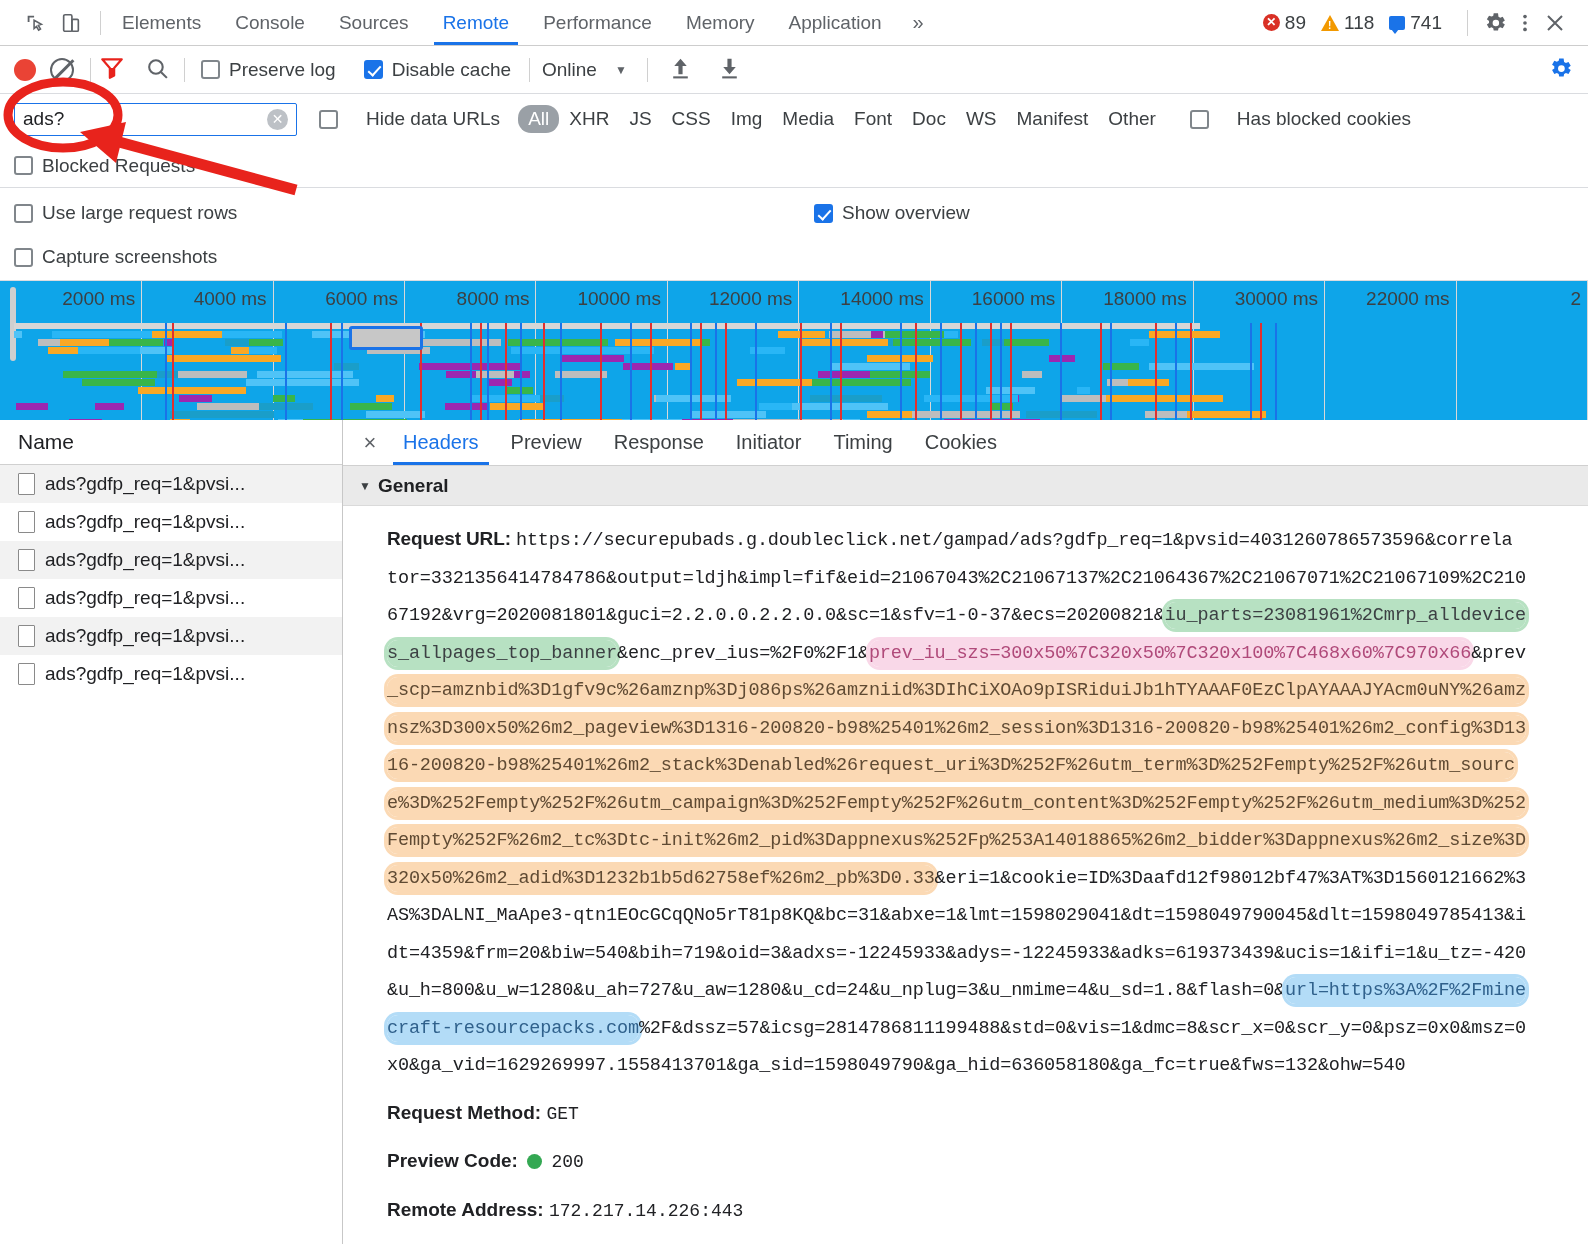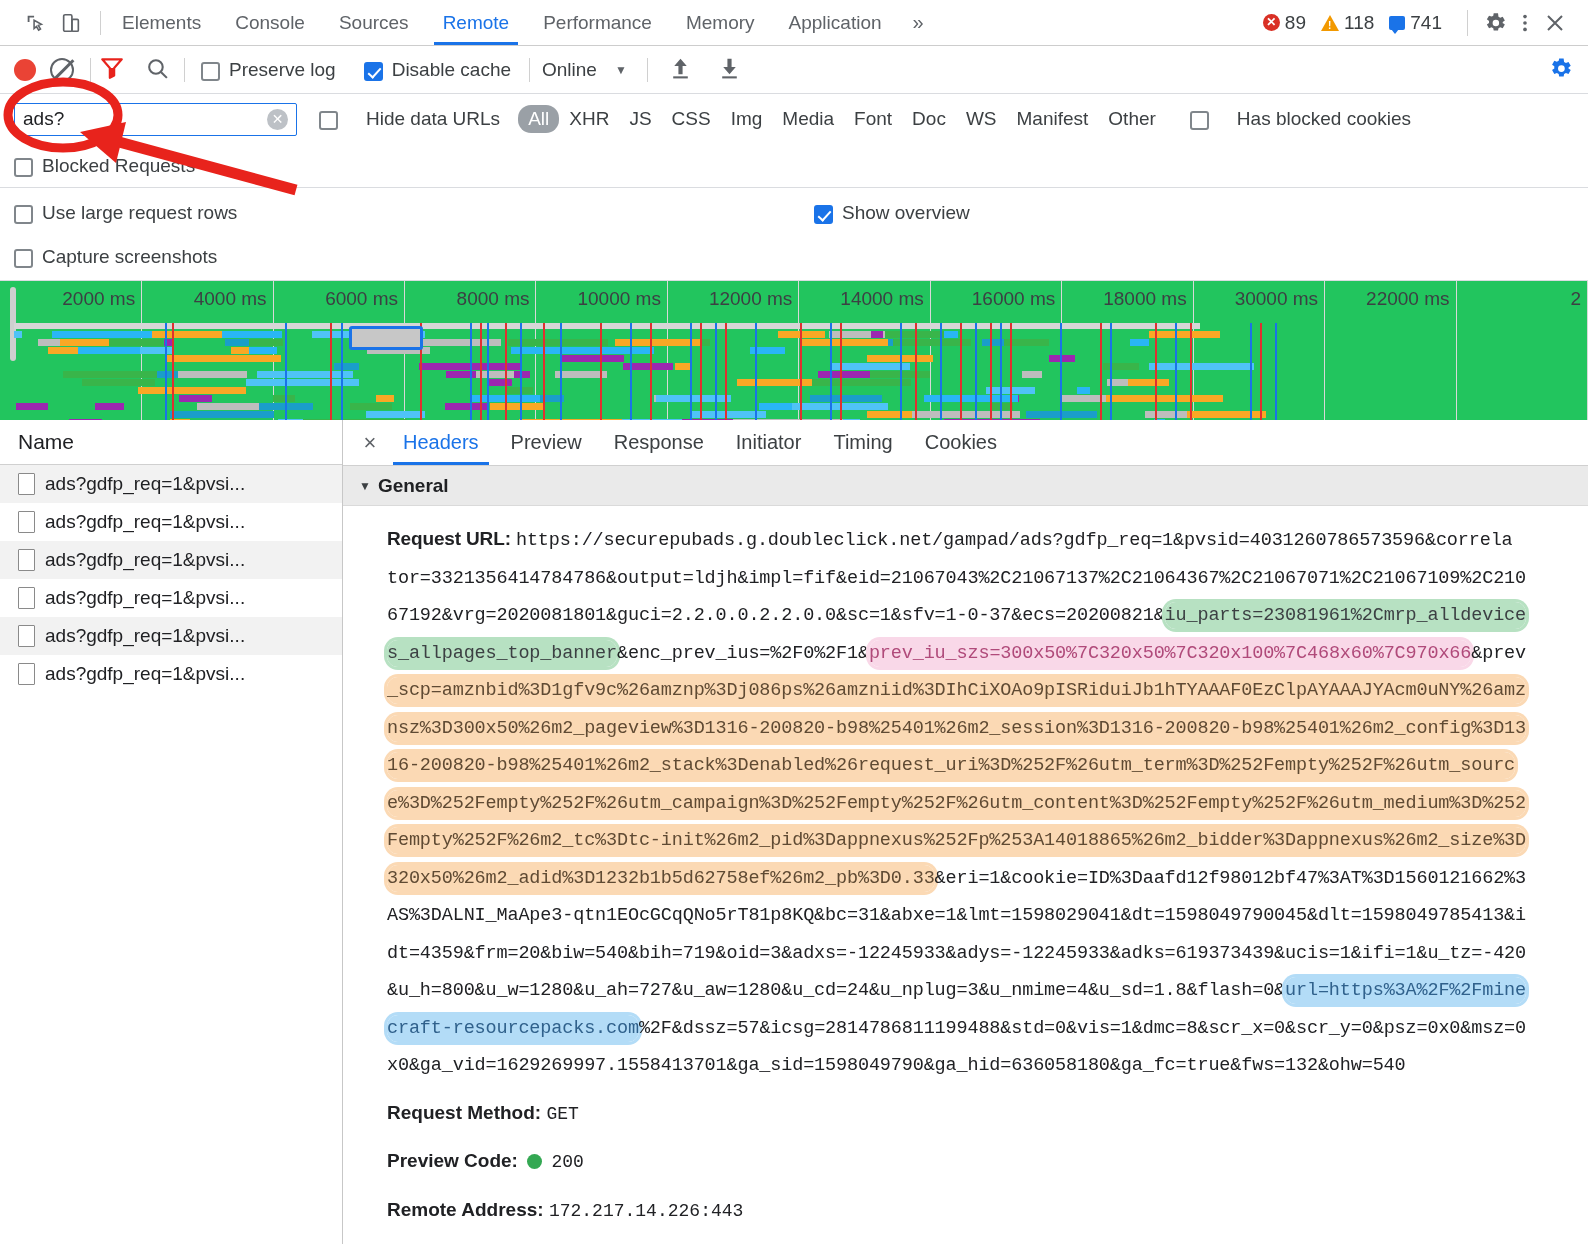--- a/index.html
+++ b/index.html
@@ -48,21 +48,21 @@
   
   .net-toolbar{
     height:48px; display:flex; align-items:center; gap:0;
     padding:0 14px; border-bottom:1px solid #dadce0; background:#fff;
   }
   .rec-dot{ width:22px;height:22px;border-radius:50%;background:#ea4335; margin-right:14px; cursor:pointer;}
   .clear-ico{ width:24px;height:24px;border:2.5px solid #5f6368;border-radius:50%;position:relative;margin-right:12px;cursor:pointer;}
   .clear-ico::after{content:"";position:absolute;left:-1px;top:8px;width:26px;height:2.5px;background:#5f6368;transform:rotate(-45deg);}
   .filt-ico{ cursor:pointer; margin:0 10px 0 4px;}
   .search-ico{ cursor:pointer; margin:0 10px;}
-  .chk{ display:inline-flex; align-items:flex-end; gap:9px; cursor:pointer; white-space:nowrap; }
+  .chk{ display:inline-flex; align-items:center; gap:9px; cursor:pointer; white-space:nowrap; }
   .box{ width:19px;height:19px;border:2px solid #80868b;border-radius:3px;background:#fff;flex:none; }
   .box.on{ background:#1a73e8; border-color:#1a73e8; position:relative; }
   .box.on::after{ content:""; position:absolute; left:5px; top:1px; width:5px;height:11px;border:solid #fff;border-width:0 2.5px 2.5px 0; transform:rotate(42deg); }
   .tlabel{ font-size:19px; color:#3c4043; }
   .throttle{ font-size:19px; color:#3c4043; margin-left:8px; }
   .caret{ margin-left:18px; font-size:12px; color:#5f6368; }
   .arrow-up, .arrow-dn{ cursor:pointer; }
   .gear-blue{ margin-left:auto; cursor:pointer; }
 
   
@@ -85,21 +85,21 @@
   .blocked-row{ height:44px; display:flex;align-items:center; padding:0 14px; border-bottom:1px solid #dadce0;}
 
   
   .settings{
     padding:14px 14px 12px 14px; border-bottom:1px solid #dadce0; background:#fff;
     display:grid; grid-template-columns:800px 1fr; row-gap:22px;
   }
   .settings .chk .tlabel{ font-size:19px; }
 
   
-  .overview{ height:145px; position:relative; background:#22c55e; border-bottom:2px solid #15803d; overflow:hidden;}
+  .overview{ height:145px; position:relative; background:#0ea5e9; border-bottom:2px solid #15803d; overflow:hidden;}
   .ov-ticks{ position:absolute; inset:0; display:flex; }
   .ov-cell{ position:relative; border-right:1px solid #d8d8d8; height:100%; }
   .ov-cell span{ position:absolute; right:6px; top:7px; font-size:19px; color:#3c4043; white-space:nowrap;}
   .ov-bars{ position:absolute; left:0; right:0; top:42px; bottom:0; }
   .bar{ position:absolute; height:7px; border-radius:0; }
   .vbar{ position:absolute; top:0; bottom:0; width:2px; }
   .ov-scrollbar{position:absolute;left:10px;top:6px;width:6px;height:74px;background:#cfcfcf;border-radius:3px;}
   .ov-sel{position:absolute;border:3px solid #1a73e8;background:#c7c7c7;border-radius:3px;}
 
   

